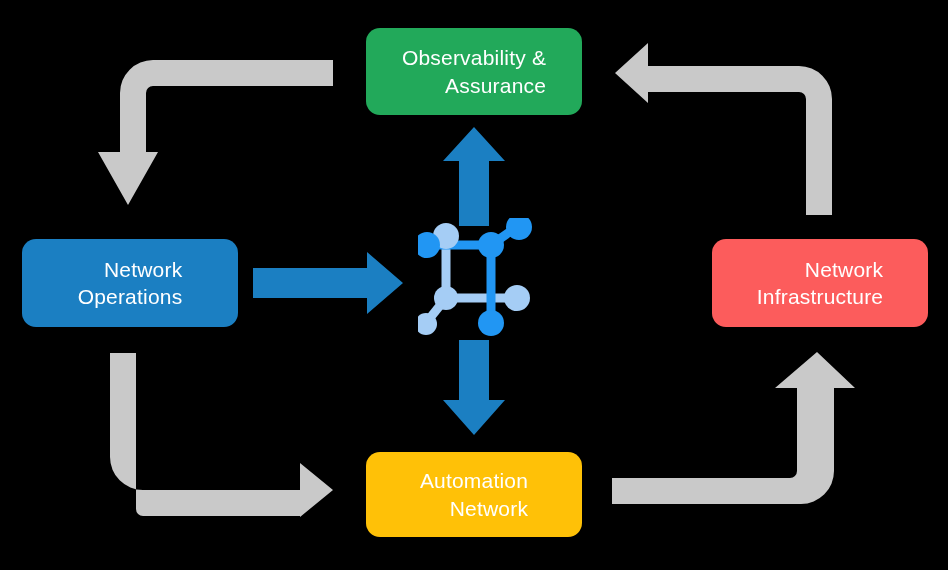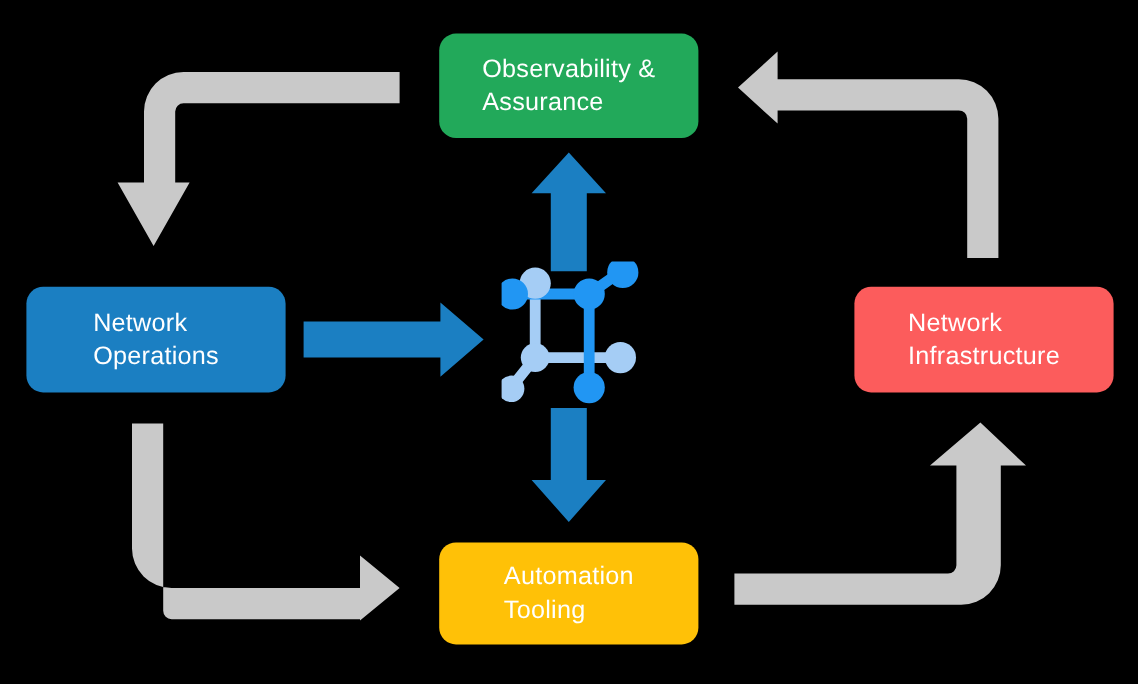--- a/index.html
+++ b/index.html
@@ -13,21 +13,21 @@
     height: 570px;
     background: #000000;
     overflow: hidden;
     font-family: "Liberation Sans", sans-serif;
   }
   .node-box {
     position: absolute;
     display: flex;
     align-items: center;
     justify-content: center;
-    text-align: left;
+    text-align: right;
     border-radius: 14px;
     color: #ffffff;
     font-size: 21px;
     line-height: 1.30;
     font-weight: 400;
     letter-spacing: 0.2px;
     box-sizing: border-box;
     padding: 4px 10px;
     white-space: pre-line;
   }
@@ -119,15 +119,15 @@
   <div class="node-box" id="box-observability" style="background: rgb(34, 169, 90);">Observability &amp;
 Assurance</div>
 
   <div class="node-box" id="box-operations" style="background: rgb(27, 127, 194);">Network
 Operations</div>
 
   <div class="node-box" id="box-infrastructure" style="background: rgb(252, 92, 92);">Network
 Infrastructure</div>
 
   <div class="node-box" id="box-automation" style="background: rgb(255, 193, 7);">Automation
-Tooling</div>
+Network</div>
 
 </div>
 
 </body></html>

